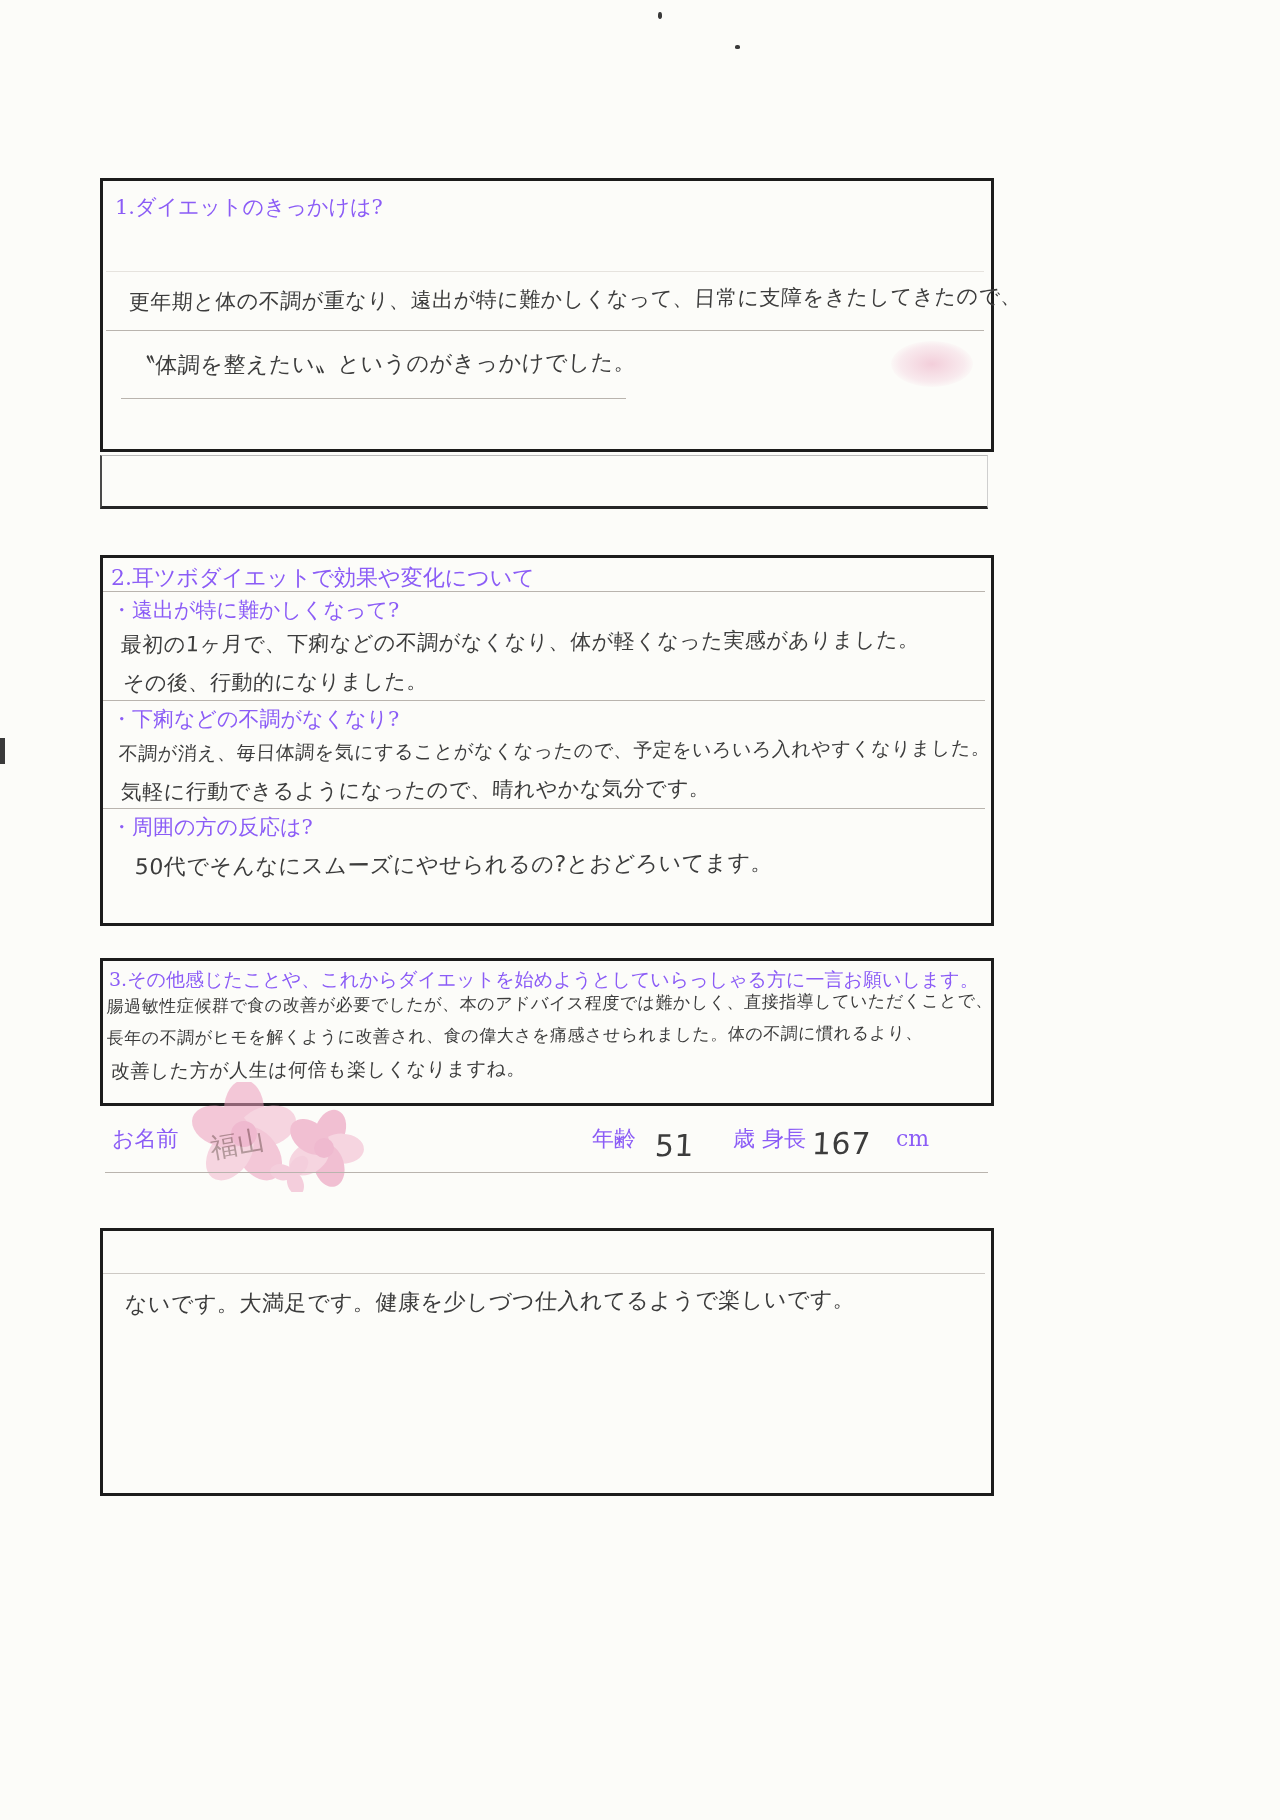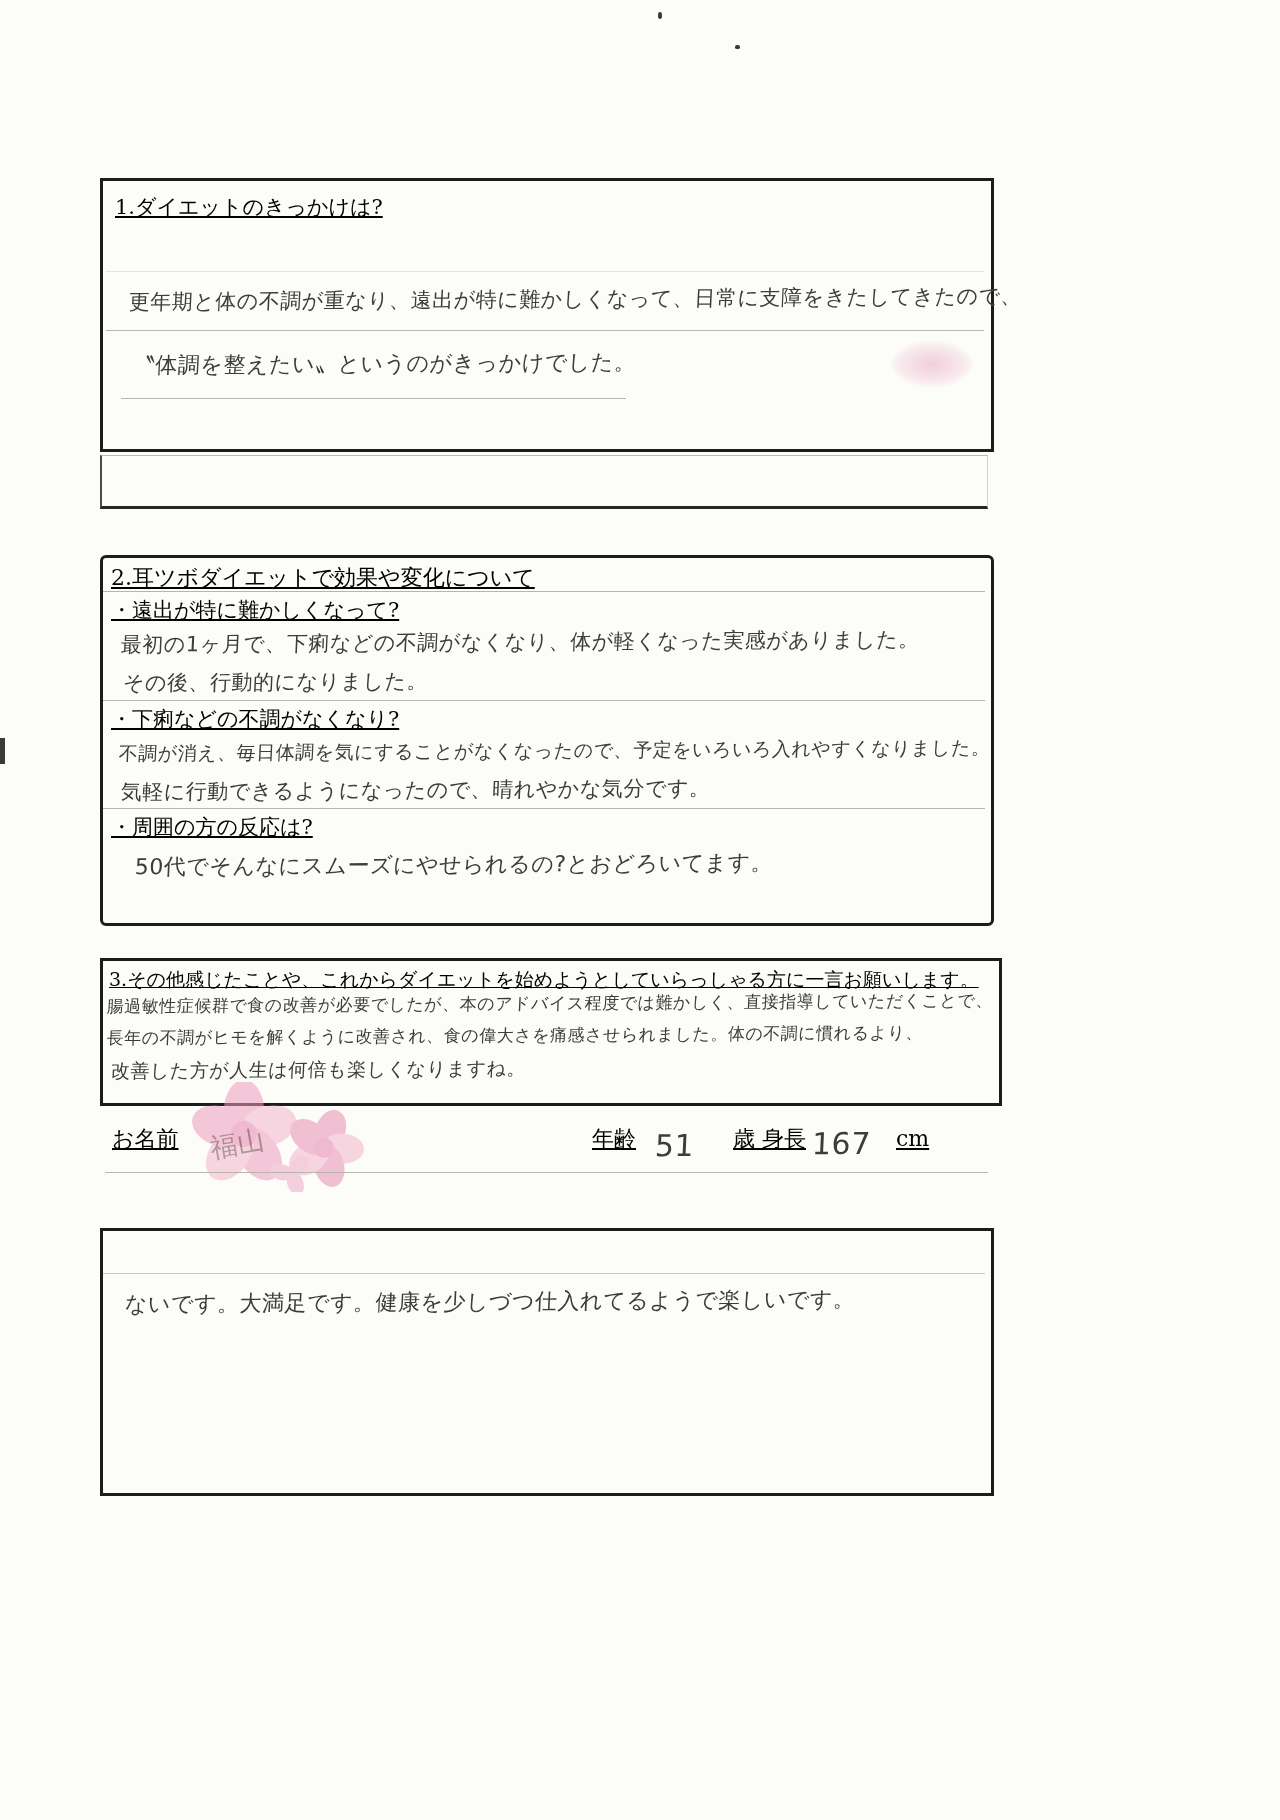--- a/index.html
+++ b/index.html
@@ -6,22 +6,21 @@
   body { background:#e9e9e9; }
   #page {
     position:relative; width:1280px; height:1820px;
     background:#fcfcf9; overflow:hidden;
     font-family:"DejaVu Sans","Liberation Sans",sans-serif;
   }
   .box { position:absolute; border:3px solid #1c1c1c; }
   .printed {
     position:absolute; white-space:nowrap;
     font-family:"DejaVu Serif","Liberation Serif",serif;
-    color:#000000;
-    text-decoration:underline;
+    color:#8b5cf6;
   }
   .hw {
     position:absolute; white-space:nowrap;
     font-family:"DejaVu Sans","Liberation Sans",sans-serif;
     color:#3c3c3c; letter-spacing:0.5px;
     transform:skewX(-3deg) rotate(-0.4deg);
   }
   .rule { position:absolute; height:1px; background:#d3cec9; }
   .rule.dark { background:#b9b4ae; }
   .title {
@@ -60,39 +59,39 @@
     <div class="rule dark" style="left:3px; top:149px; width:878px;"></div>
 
     <div class="hw" style="left:30px; top:168px; font-size:22px;">〝体調を整えたい〟というのがきっかけでした。</div>
     <div class="rule dark" style="left:18px; top:217px; width:505px;"></div>
 
     <div class="smudge" style="left:788px; top:160px; width:82px; height:46px;"></div>
   </div>
 
   <div class="strip" style="left:100px; top:455px; width:885px; height:50px;"></div>
 
-  <div class="box" style="left:100px; top:555px; width:888px; height:365px;border-radius:6px;">
+  <div class="box" style="left:100px; top:555px; width:888px; height:365px;">
     <div class="printed" style="left:8px; top:5px; font-size:22px;">2.耳ツボダイエットで効果や変化について</div>
     <div class="rule dark" style="left:0; top:33px; width:882px;"></div>
 
     <div class="printed" style="left:8px; top:38px; font-size:21px;">・遠出が特に難かしくなって?</div>
     <div class="hw" style="left:18px; top:70px; font-size:21px;">最初の1ヶ月で、下痢などの不調がなくなり、体が軽くなった実感がありました。</div>
     <div class="hw" style="left:20px; top:110px; font-size:21px;">その後、行動的になりました。</div>
     <div class="rule dark" style="left:0; top:142px; width:882px;"></div>
 
     <div class="printed" style="left:8px; top:147px; font-size:21px;">・下痢などの不調がなくなり?</div>
     <div class="hw" style="left:16px; top:180px; font-size:19px;">不調が消え、毎日体調を気にすることがなくなったので、予定をいろいろ入れやすくなりました。</div>
     <div class="hw" style="left:18px; top:218px; font-size:21px;">気軽に行動できるようになったので、晴れやかな気分です。</div>
     <div class="rule dark" style="left:0; top:250px; width:882px;"></div>
 
     <div class="printed" style="left:8px; top:255px; font-size:21px;">・周囲の方の反応は?</div>
     <div class="hw" style="left:32px; top:292px; font-size:22px;">50代でそんなにスムーズにやせられるの?とおどろいてます。</div>
   </div>
 
-  <div class="box" style="left:100px; top:958px; width:888px; height:142px;padding-left:8px;">
+  <div class="box" style="left:100px; top:958px; width:888px; height:142px;">
     <div class="printed" style="left:6px; top:6px; font-size:19px;">3.その他感じたことや、これからダイエットを始めようとしていらっしゃる方に一言お願いします。</div>
     <div class="hw" style="left:4px; top:31px; font-size:17px;">腸過敏性症候群で食の改善が必要でしたが、本のアドバイス程度では難かしく、直接指導していただくことで、</div>
     <div class="hw" style="left:4px; top:63px; font-size:17px;">長年の不調がヒモを解くように改善され、食の偉大さを痛感させられました。体の不調に慣れるより、</div>
     <div class="hw" style="left:8px; top:96px; font-size:19px;">改善した方が人生は何倍も楽しくなりますね。</div>
   </div>
 
   <div class="printed" style="left:112px; top:1124px; font-size:22px;">お名前</div>
   <div class="hw name-hw" style="left:210px; top:1126px; font-size:27px; transform:rotate(-10deg);">福山</div>
 
   <svg style="position:absolute; left:182px; top:1082px;" width="190" height="110" viewBox="0 0 190 110">

